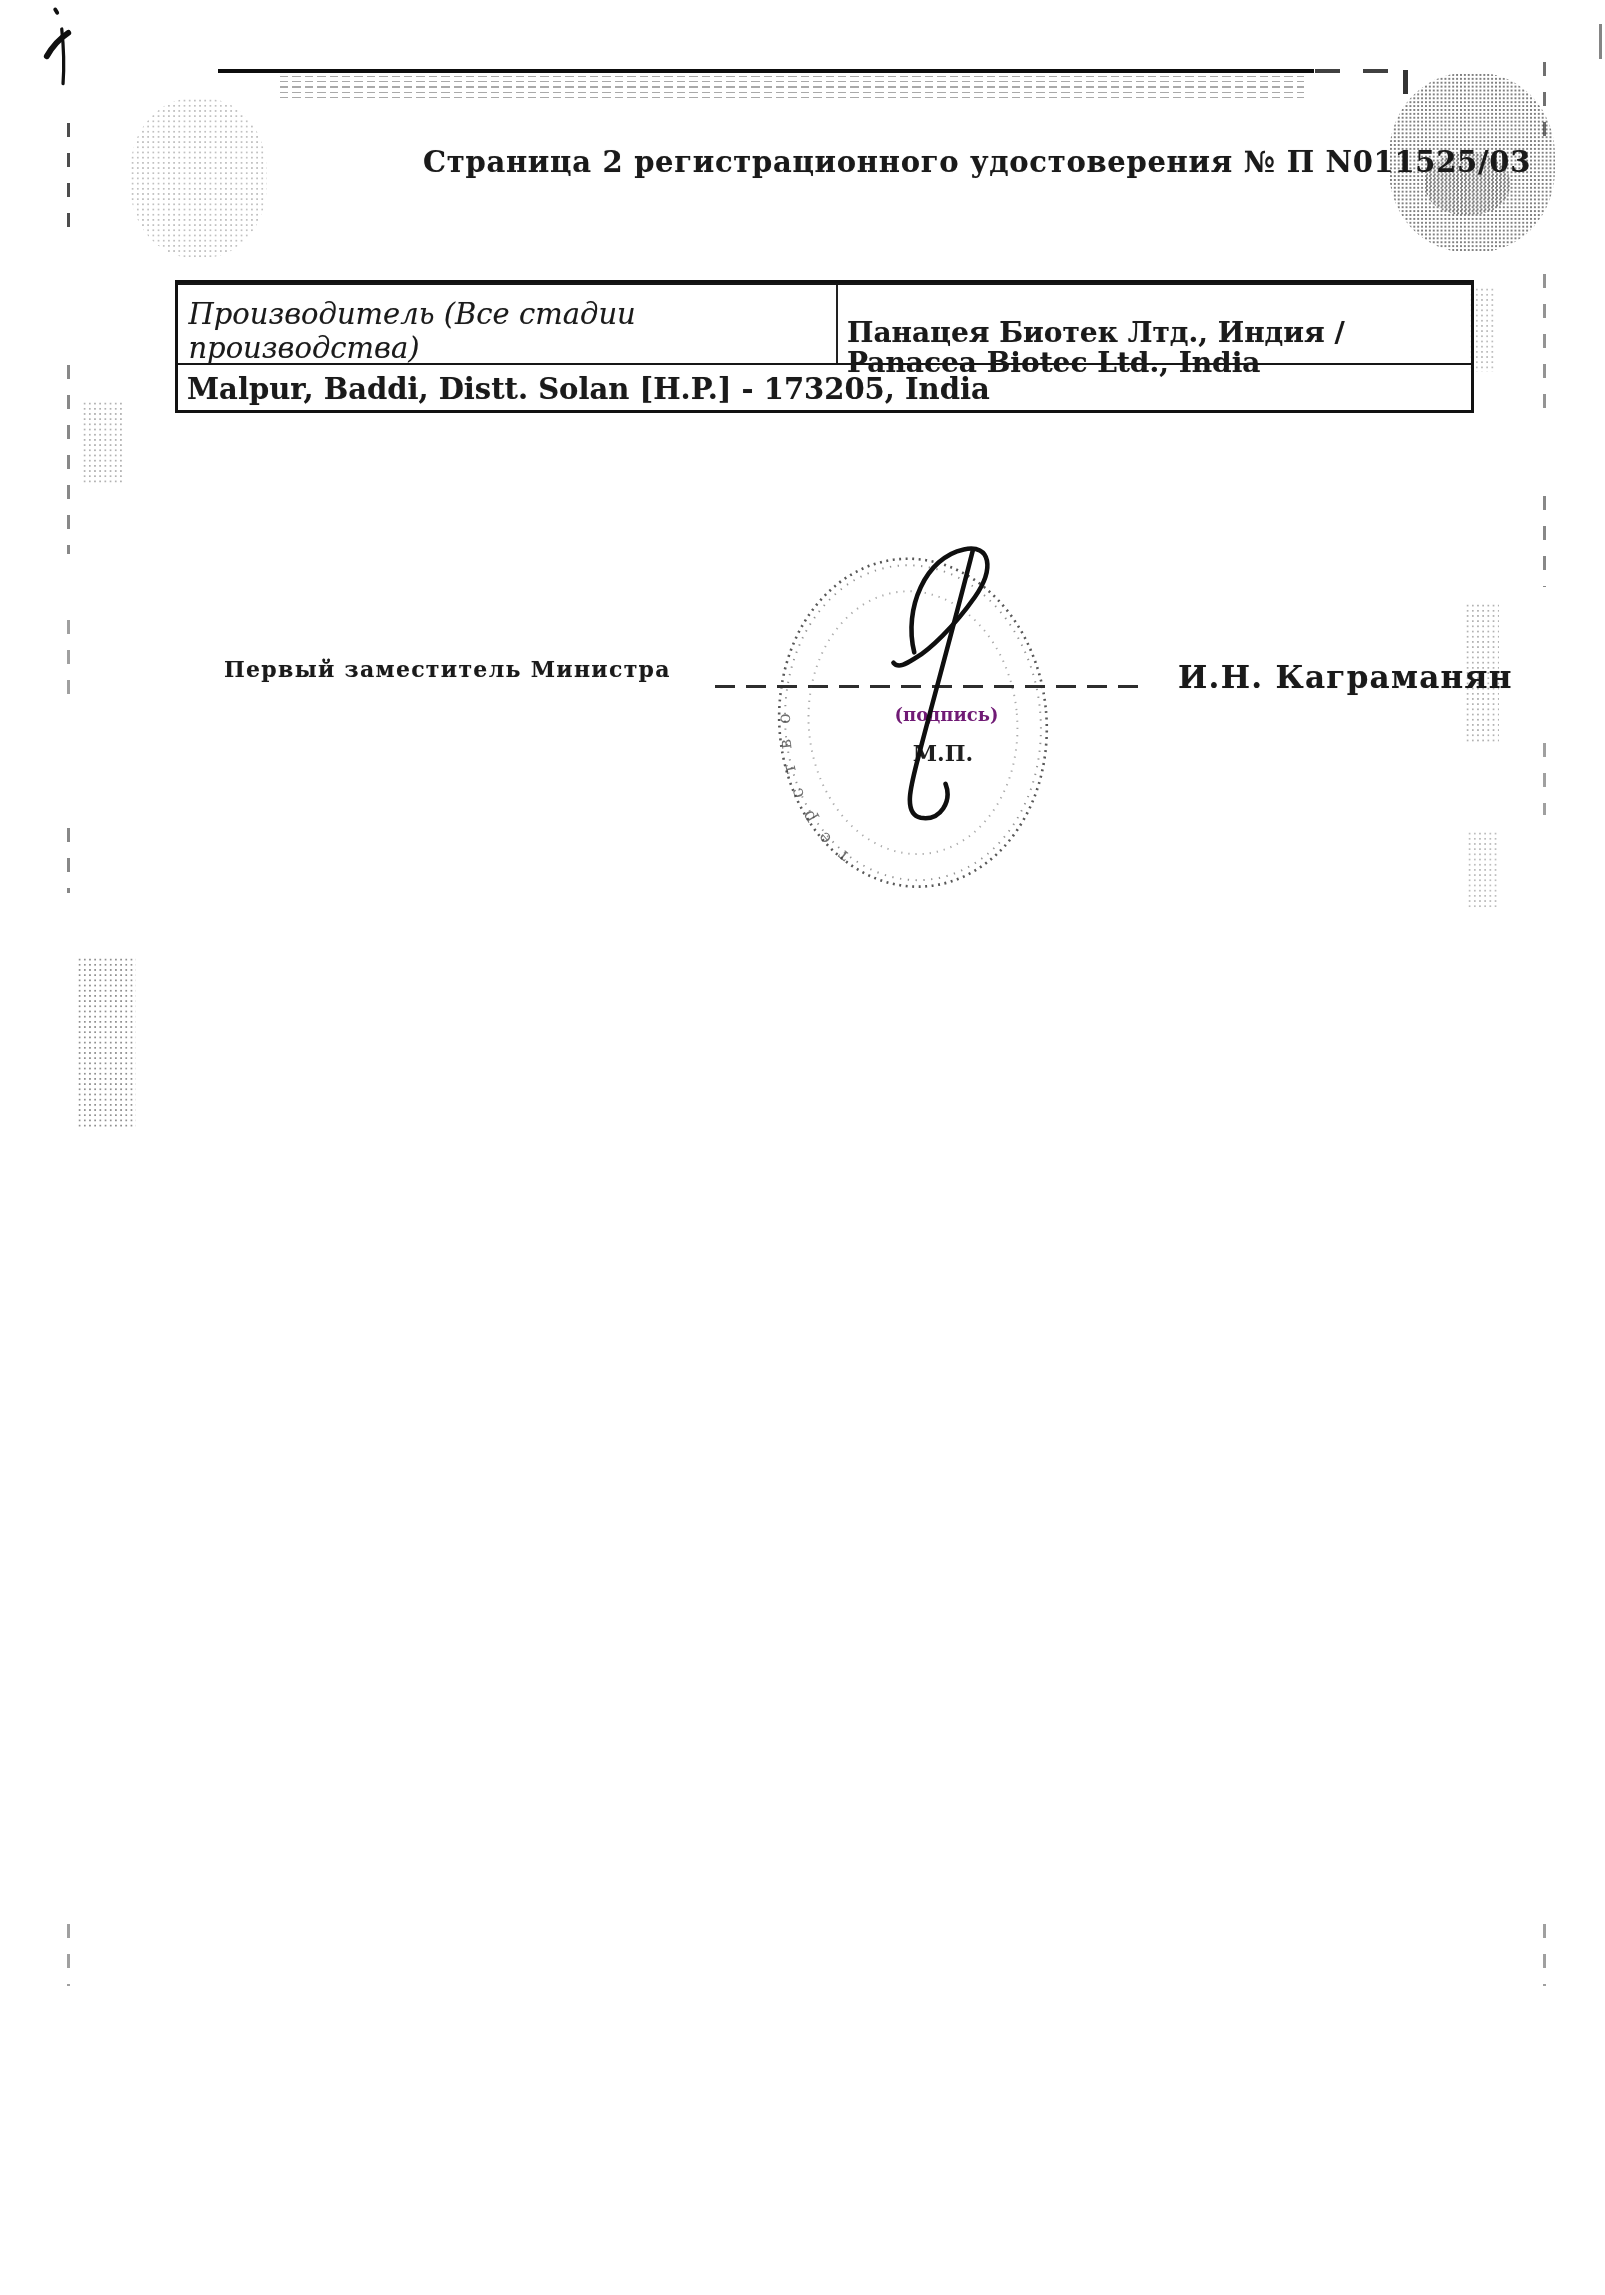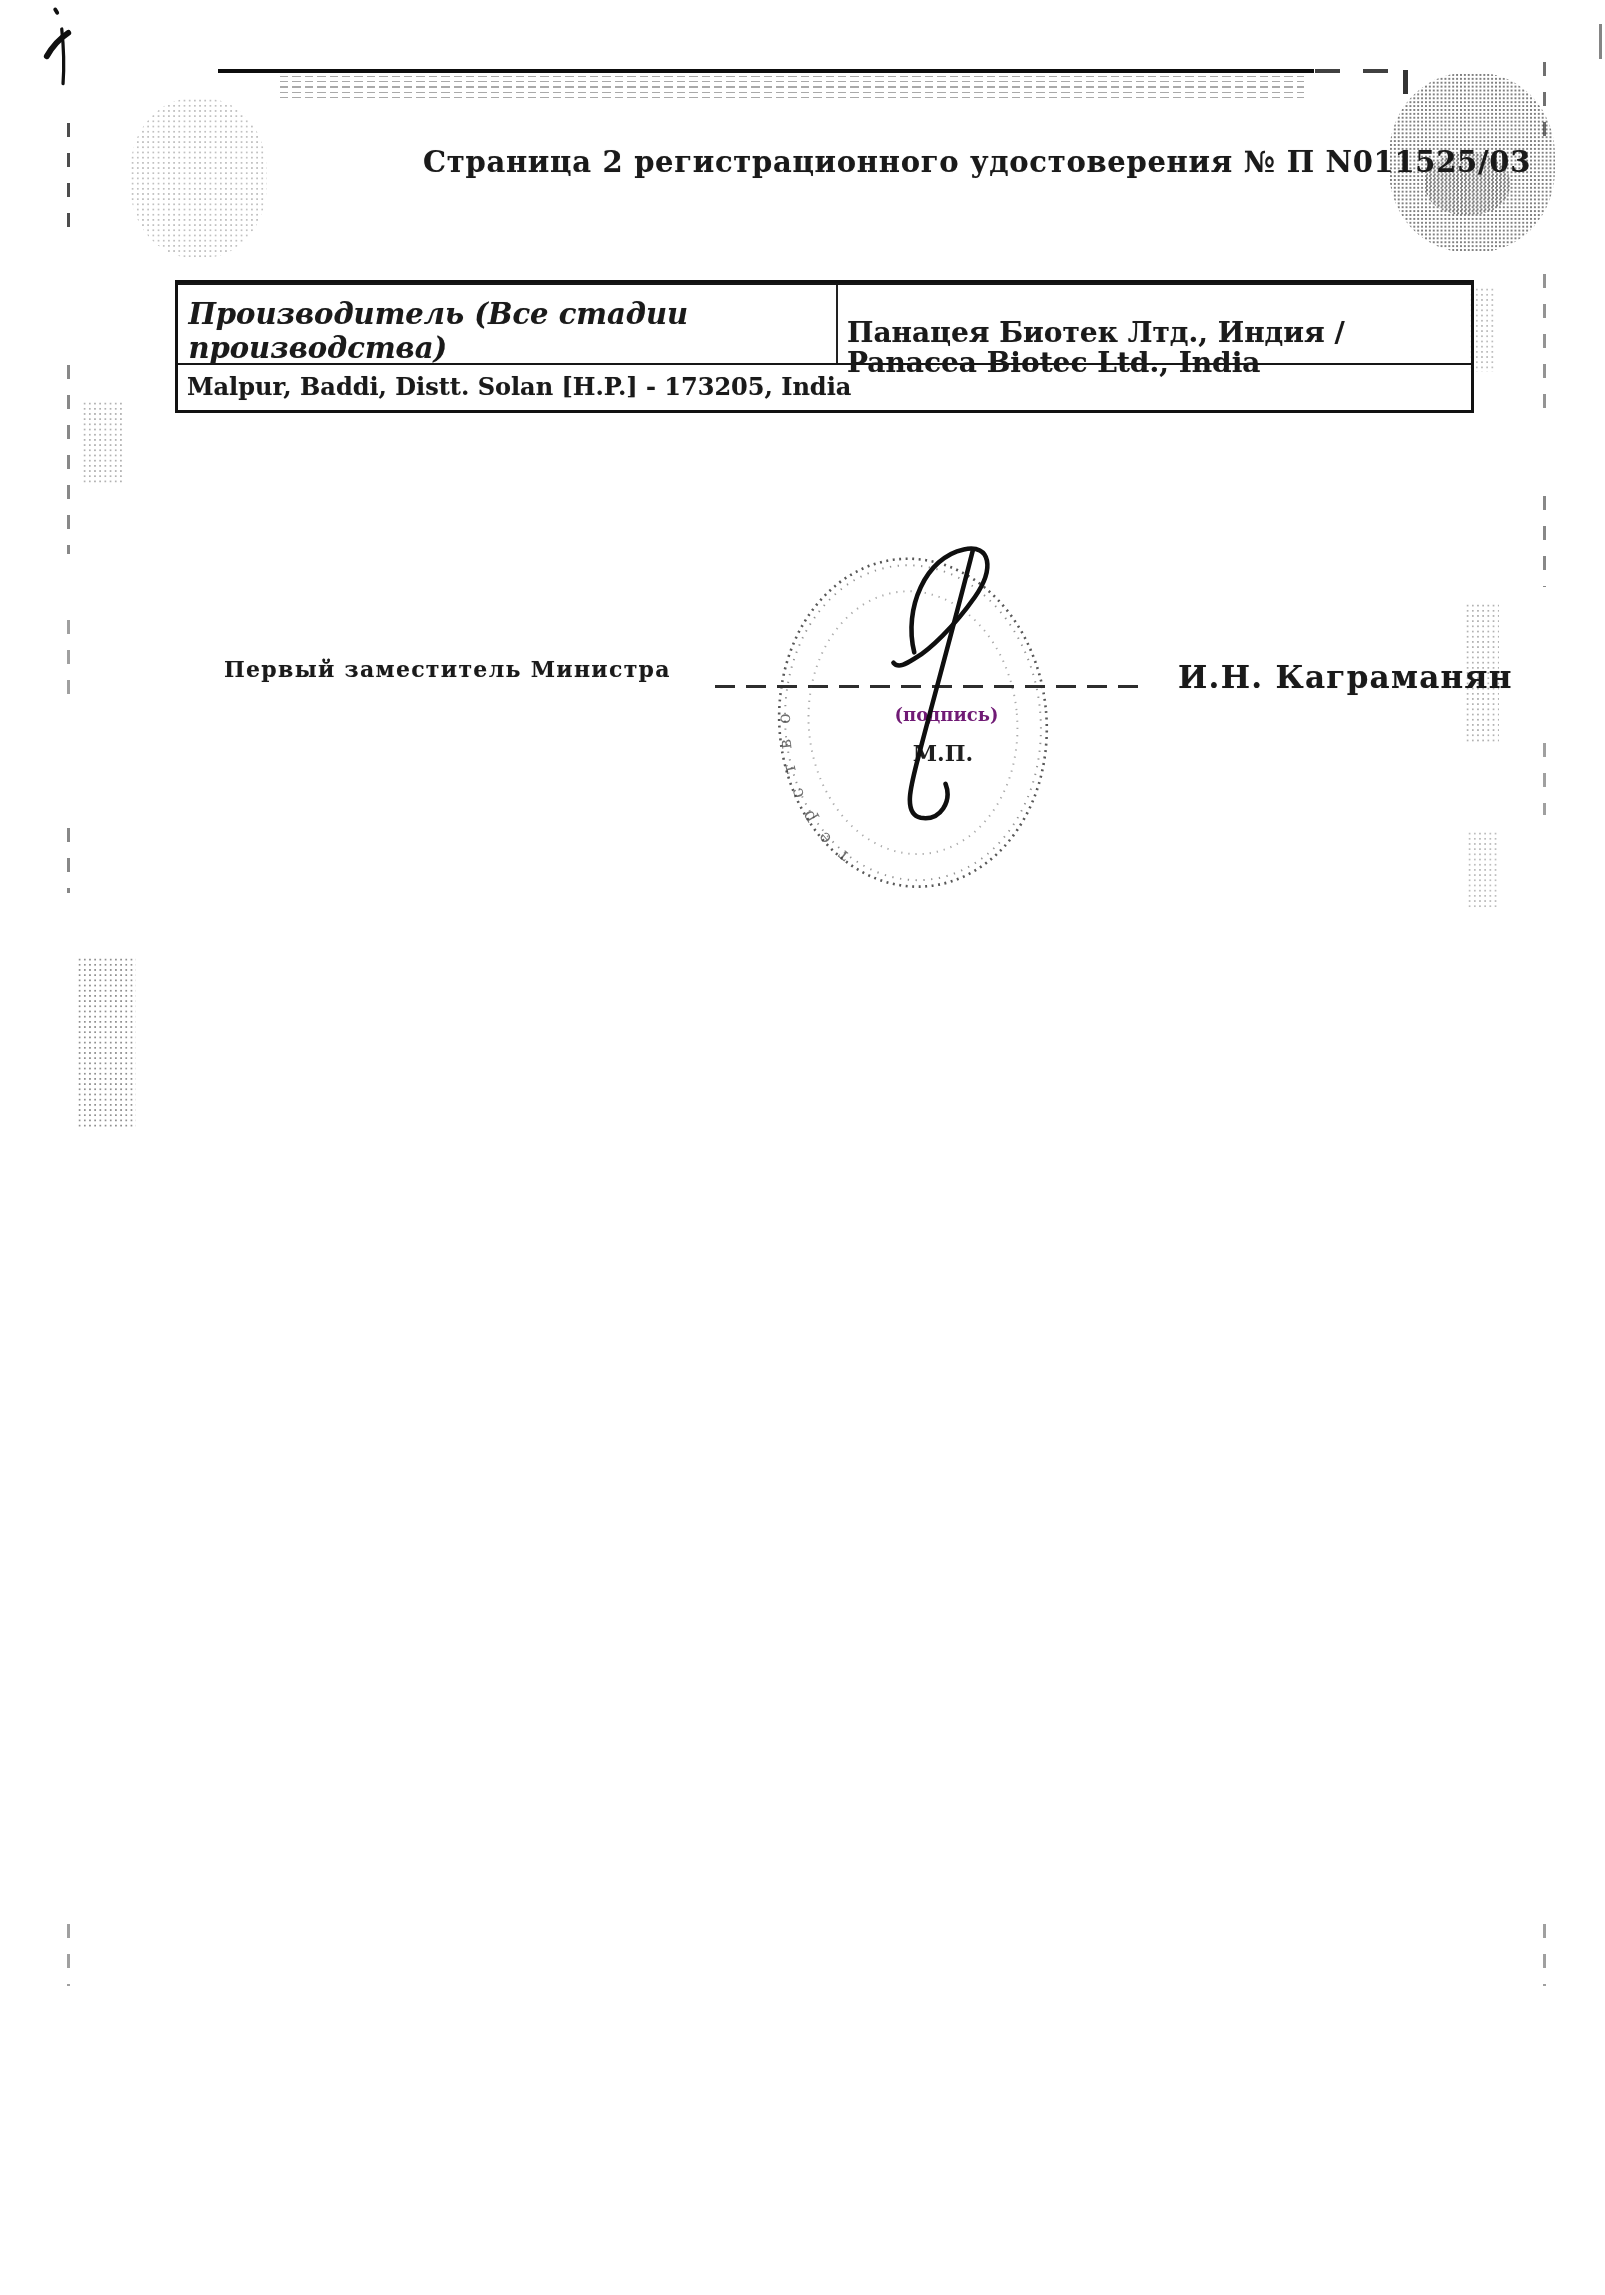--- a/index.html
+++ b/index.html
@@ -46,29 +46,29 @@
   }
   .reg-table .thead{
     box-sizing:border-box;height:85px;padding:5.2px 10.4px 0 9px;
     font-size:29px;font-weight:700;line-height:1.17;letter-spacing:0.3px;
   }
   .reg-table .row2{
     display:flex;box-sizing:border-box;height:80px;border-top:2.6px solid #161616;
   }
   .reg-table .cell-left{
     box-sizing:border-box;flex:0 0 660px;border-right:2.6px solid #222;
-    padding:11.7px 6.5px 0 10.4px;font-size:29px;font-weight:700;font-style:italic;
+    padding:11.7px 6.5px 0 10.4px;font-size:29px;font-weight:400;font-style:italic;
   }
   .reg-table .cell-right{
     box-sizing:border-box;flex:1 1 auto;padding:5.2px 6.5px 0 9px;
     font-size:28px;line-height:1.06;font-weight:600;margin-top:28px;
   }
   .reg-table .row3{
     box-sizing:border-box;height:47px;border-top:2.6px solid #161616;
-    padding:6.5px 6.5px 0 9px;font-size:24px;font-weight:600;
+    padding:6.5px 6.5px 0 9px;font-size:29px;font-weight:600;
   }
   
   .position-title{left:224px;top:656px;font-size:22px;font-weight:700;letter-spacing:1.3px;white-space:nowrap;}
   .signatory-name{left:1178px;top:659px;font-size:31px;font-weight:700;letter-spacing:1.3px;white-space:nowrap;}
   .sig-line{left:715px;top:685px;width:424px;height:3.3px;
     background-image:repeating-linear-gradient(90deg,#161616 0 19.6px, transparent 19.6px 31px);opacity:.9;}
   .sig-caption{left:886px;top:704px;width:121px;text-align:center;font-size:18px;font-weight:600;color:#701a75;}
   .seal-caption{left:905px;top:740px;width:76px;text-align:center;font-size:22px;font-weight:700;color:#1f1f1f;}
   .stamp-svg{left:737px;top:509px;}
   .arc-mark{border-top:3.3px solid #222;border-radius:50%;opacity:.5;transform:rotate(7deg);}

